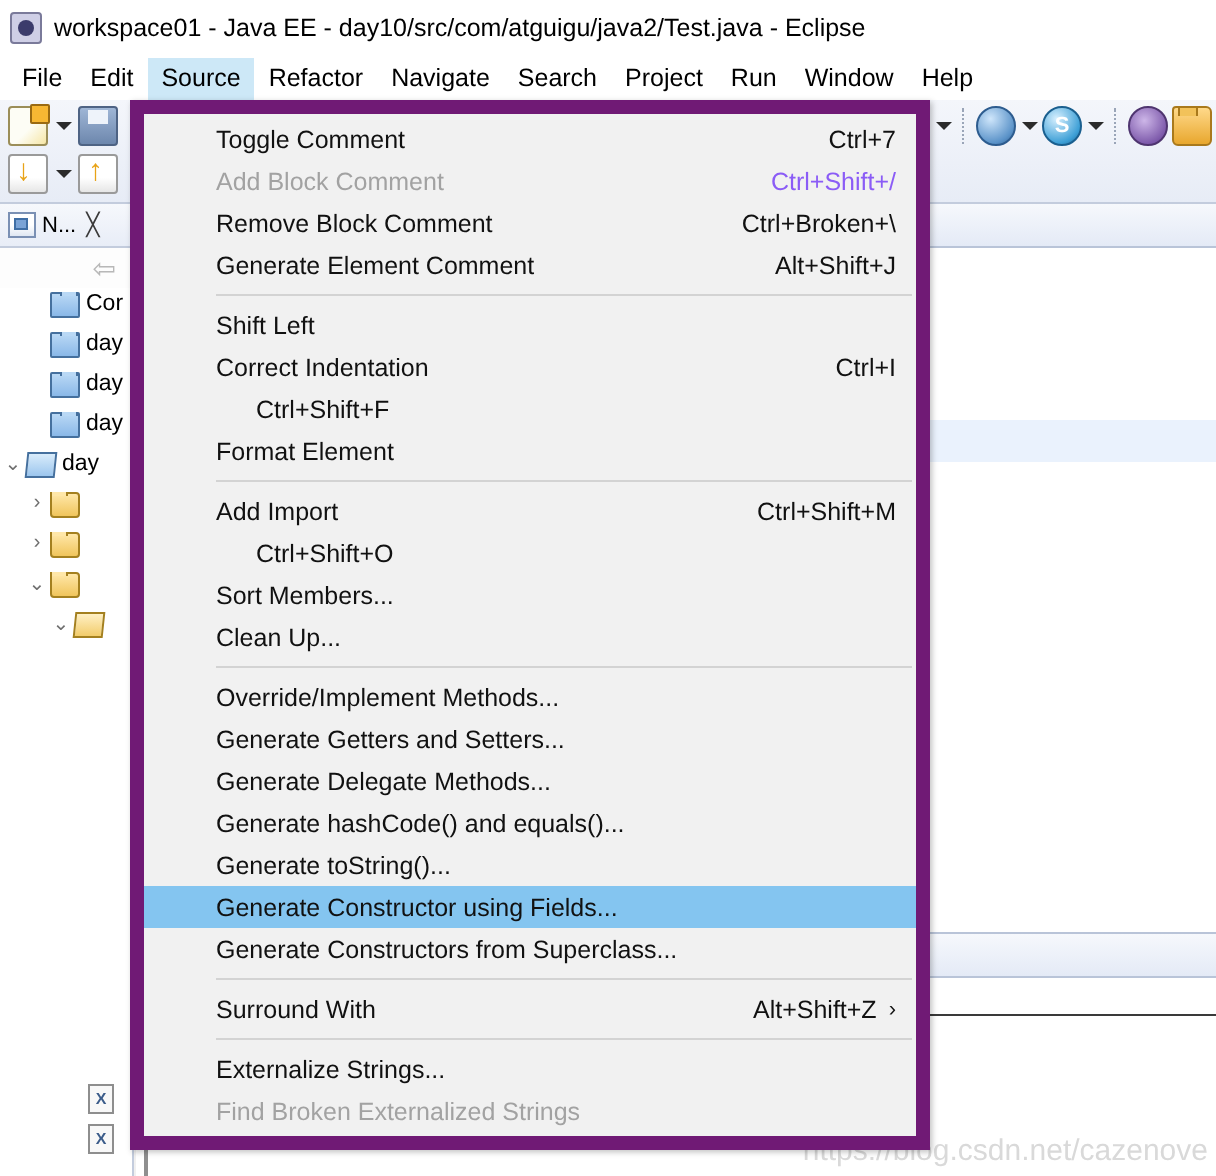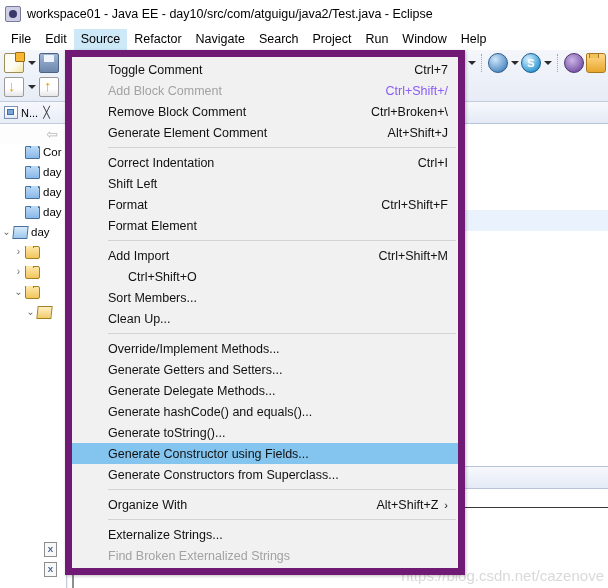--- a/index.html
+++ b/index.html
@@ -463,28 +463,27 @@
       <div class="mi">
         <span class="mi-label">Remove Block Comment</span>
         <span class="mi-accel">Ctrl+Broken+\</span>
       </div>
       <div class="mi">
         <span class="mi-label">Generate Element Comment</span>
         <span class="mi-accel">Alt+Shift+J</span>
       </div>
       <div class="msep"></div>
       <div class="mi">
+        <span class="mi-label">Shift Left</span>
+      </div>
+      <div class="mi">
         <span class="mi-label">Correct Indentation</span>
         <span class="mi-accel">Ctrl+I</span>
       </div>
       <div class="mi">
-        <span class="mi-label">Shift Left</span>
-      </div>
-      <div class="mi">
-        <span class="mi-label">Format</span>
         <span class="mi-accel">Ctrl+Shift+F</span>
       </div>
       <div class="mi">
         <span class="mi-label">Format Element</span>
       </div>
       <div class="msep"></div>
       <div class="mi">
         <span class="mi-label">Add Import</span>
         <span class="mi-accel">Ctrl+Shift+M</span>
       </div>
@@ -514,21 +513,21 @@
         <span class="mi-label">Generate toString()...</span>
       </div>
       <div class="mi selected">
         <span class="mi-label">Generate Constructor using Fields...</span>
       </div>
       <div class="mi">
         <span class="mi-label">Generate Constructors from Superclass...</span>
       </div>
       <div class="msep"></div>
       <div class="mi">
-        <span class="mi-label">Organize With</span>
+        <span class="mi-label">Surround With</span>
         <span class="mi-accel">Alt+Shift+Z</span>
         <span class="mi-sub">›</span>
       </div>
       <div class="msep"></div>
       <div class="mi">
         <span class="mi-label">Externalize Strings...</span>
       </div>
       <div class="mi disabled">
         <span class="mi-label">Find Broken Externalized Strings</span>
       </div>

